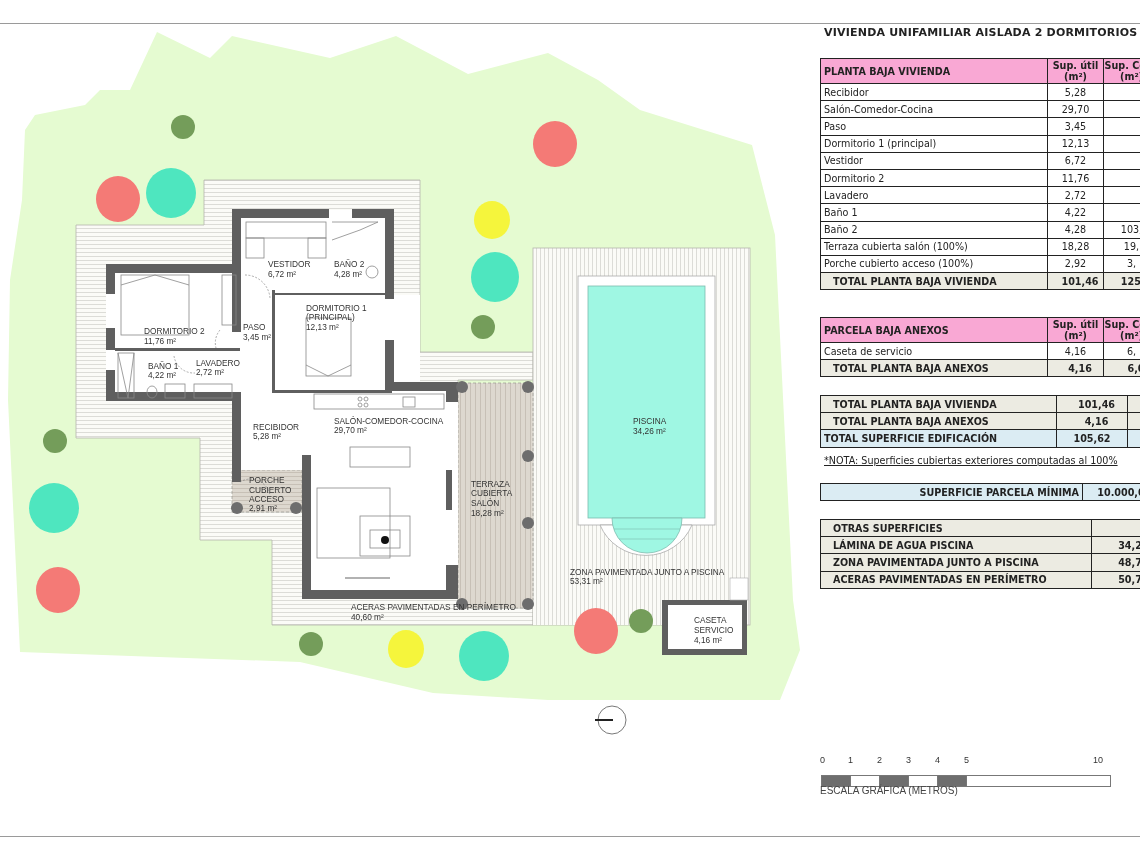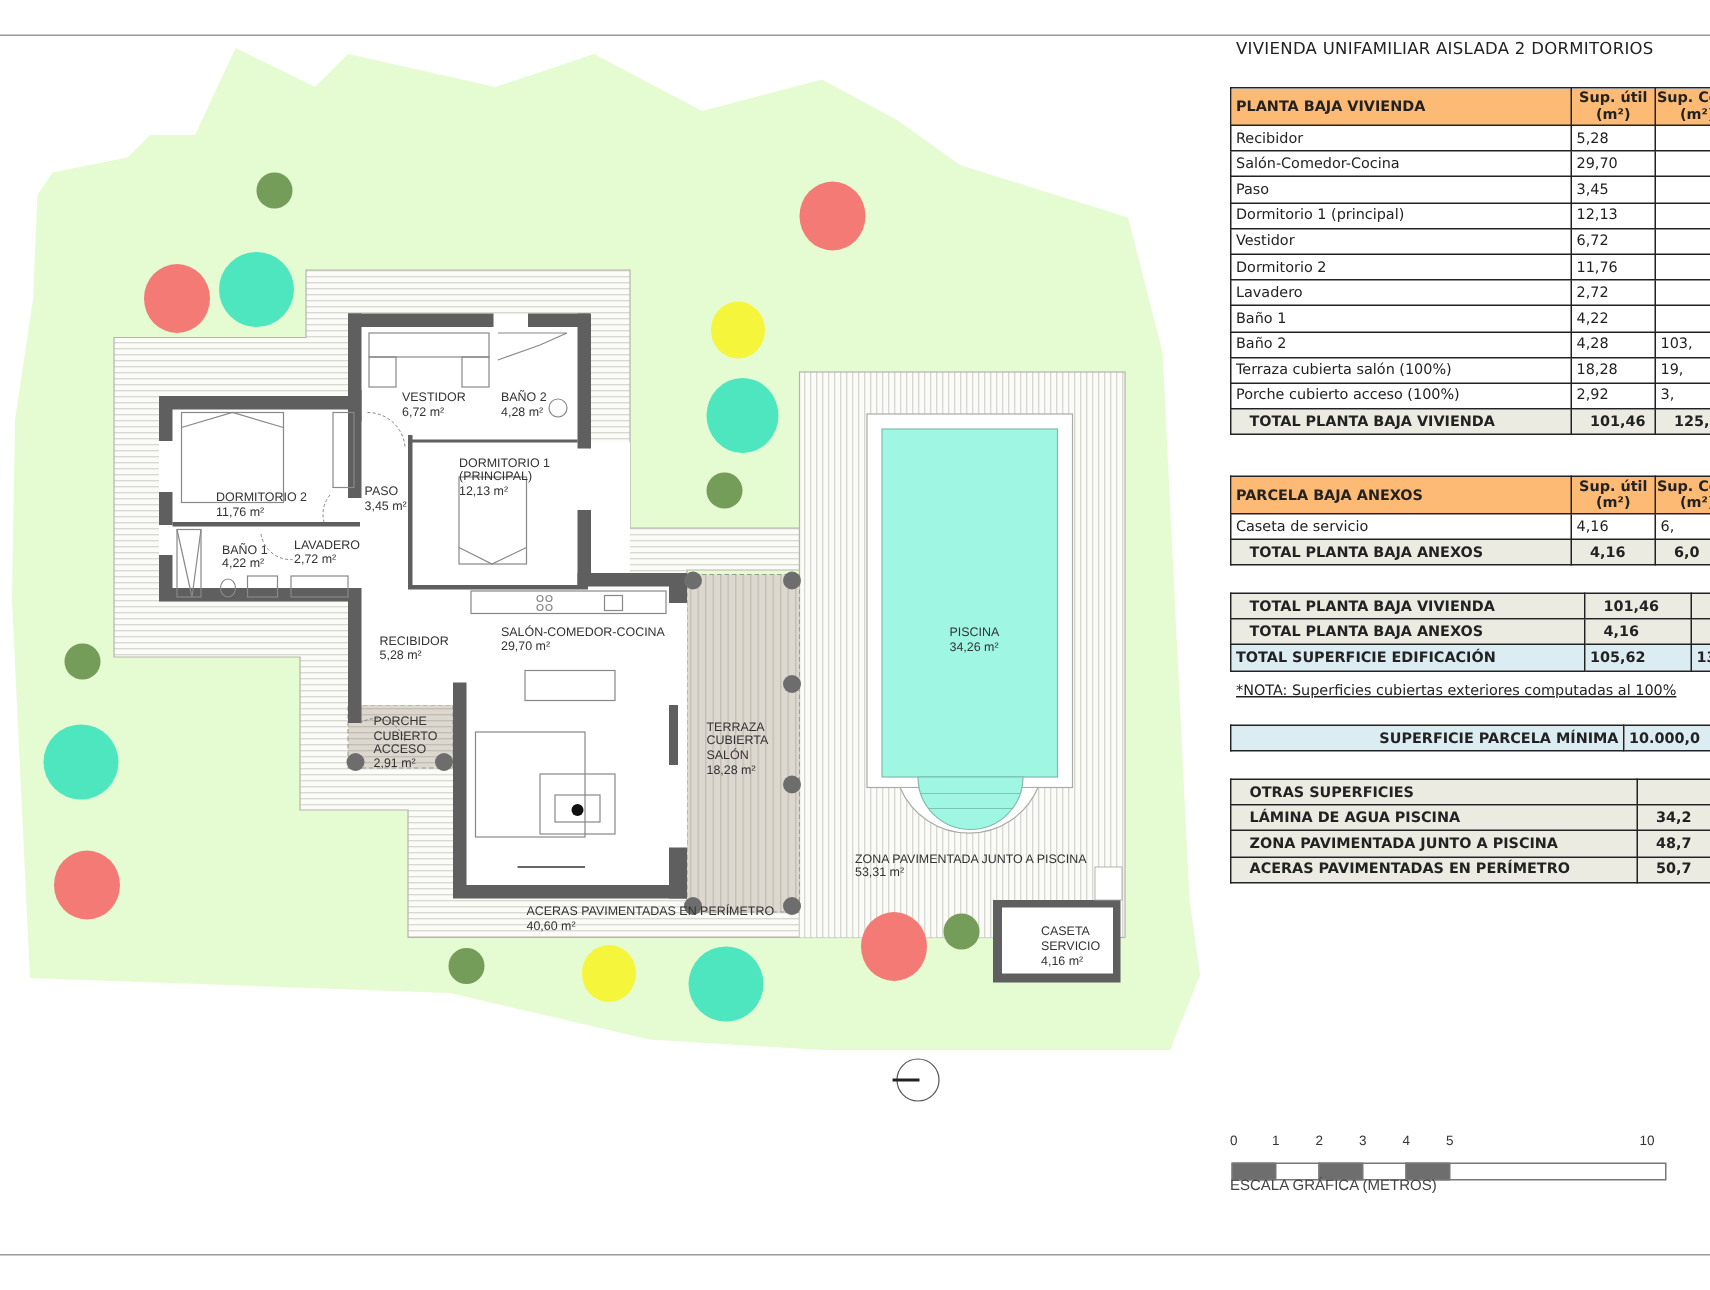--- a/index.html
+++ b/index.html
@@ -3,28 +3,28 @@
 <meta charset="utf-8">
 <style>
   html,body{margin:0;padding:0;background:#fff;}
   body{width:1140px;height:860px;position:relative;overflow:hidden;font-family:"Liberation Sans",sans-serif;}
   .topline{position:absolute;left:0;top:23px;width:1140px;height:1px;background:#9a9a9a;}
   .botline{position:absolute;left:0;top:836px;width:1140px;height:1px;background:#9a9a9a;}
   #plan{position:absolute;left:0;top:24px;width:820px;height:812px;}
   .lbl{font-family:"Liberation Sans",sans-serif;font-size:8.3px;fill:#333;}
   
   #tables{position:absolute;left:820px;top:24px;width:330px;font-family:"DejaVu Sans",sans-serif;font-size:9.6px;color:#222;}
-  .ttitle{position:absolute;left:4px;top:2px;font-weight:normal;font-size:11px;letter-spacing:0.2px;white-space:nowrap;}
+  .ttitle{position:absolute;left:4px;top:2px;font-weight:bold;font-size:11px;letter-spacing:0.2px;white-space:nowrap;}
   table.t{position:absolute;left:0;border-collapse:collapse;table-layout:fixed;width:340px;}
   table.t td{border:1.5px solid #222;height:16.2px;padding:0 3px;white-space:nowrap;overflow:hidden;}
-  table.t td.n{text-align:left;}
+  table.t td.n{text-align:center;}
   table.t td.c1{width:220px;}
   table.t td.c2{width:55px;}
   table.t td.c3{width:55px;}
-  tr.hdr td{background:#fdba74;font-weight:bold;}
+  tr.hdr td{background:#f9a8d4;font-weight:bold;}
   tr.hdr td.h{text-align:center;line-height:11px;padding:1px 0;font-size:9.6px;}
   tr.tot td{background:#ecebe2;font-weight:bold;padding-left:12px;}
   tr.blue td{background:#dbecf3;font-weight:bold;}
   .nota{position:absolute;left:4px;font-size:9.6px;white-space:nowrap;text-decoration:underline;}
   
   #scale{position:absolute;left:820px;top:755px;width:320px;height:60px;font-family:"Liberation Sans",sans-serif;}
   .tick{position:absolute;font-size:9px;color:#333;top:0;}
   .sbar{position:absolute;top:20px;height:12px;border:1px solid #777;box-sizing:border-box;}
   .sdark{background:#6e6e6e;}
   .slight{background:#fff;}

